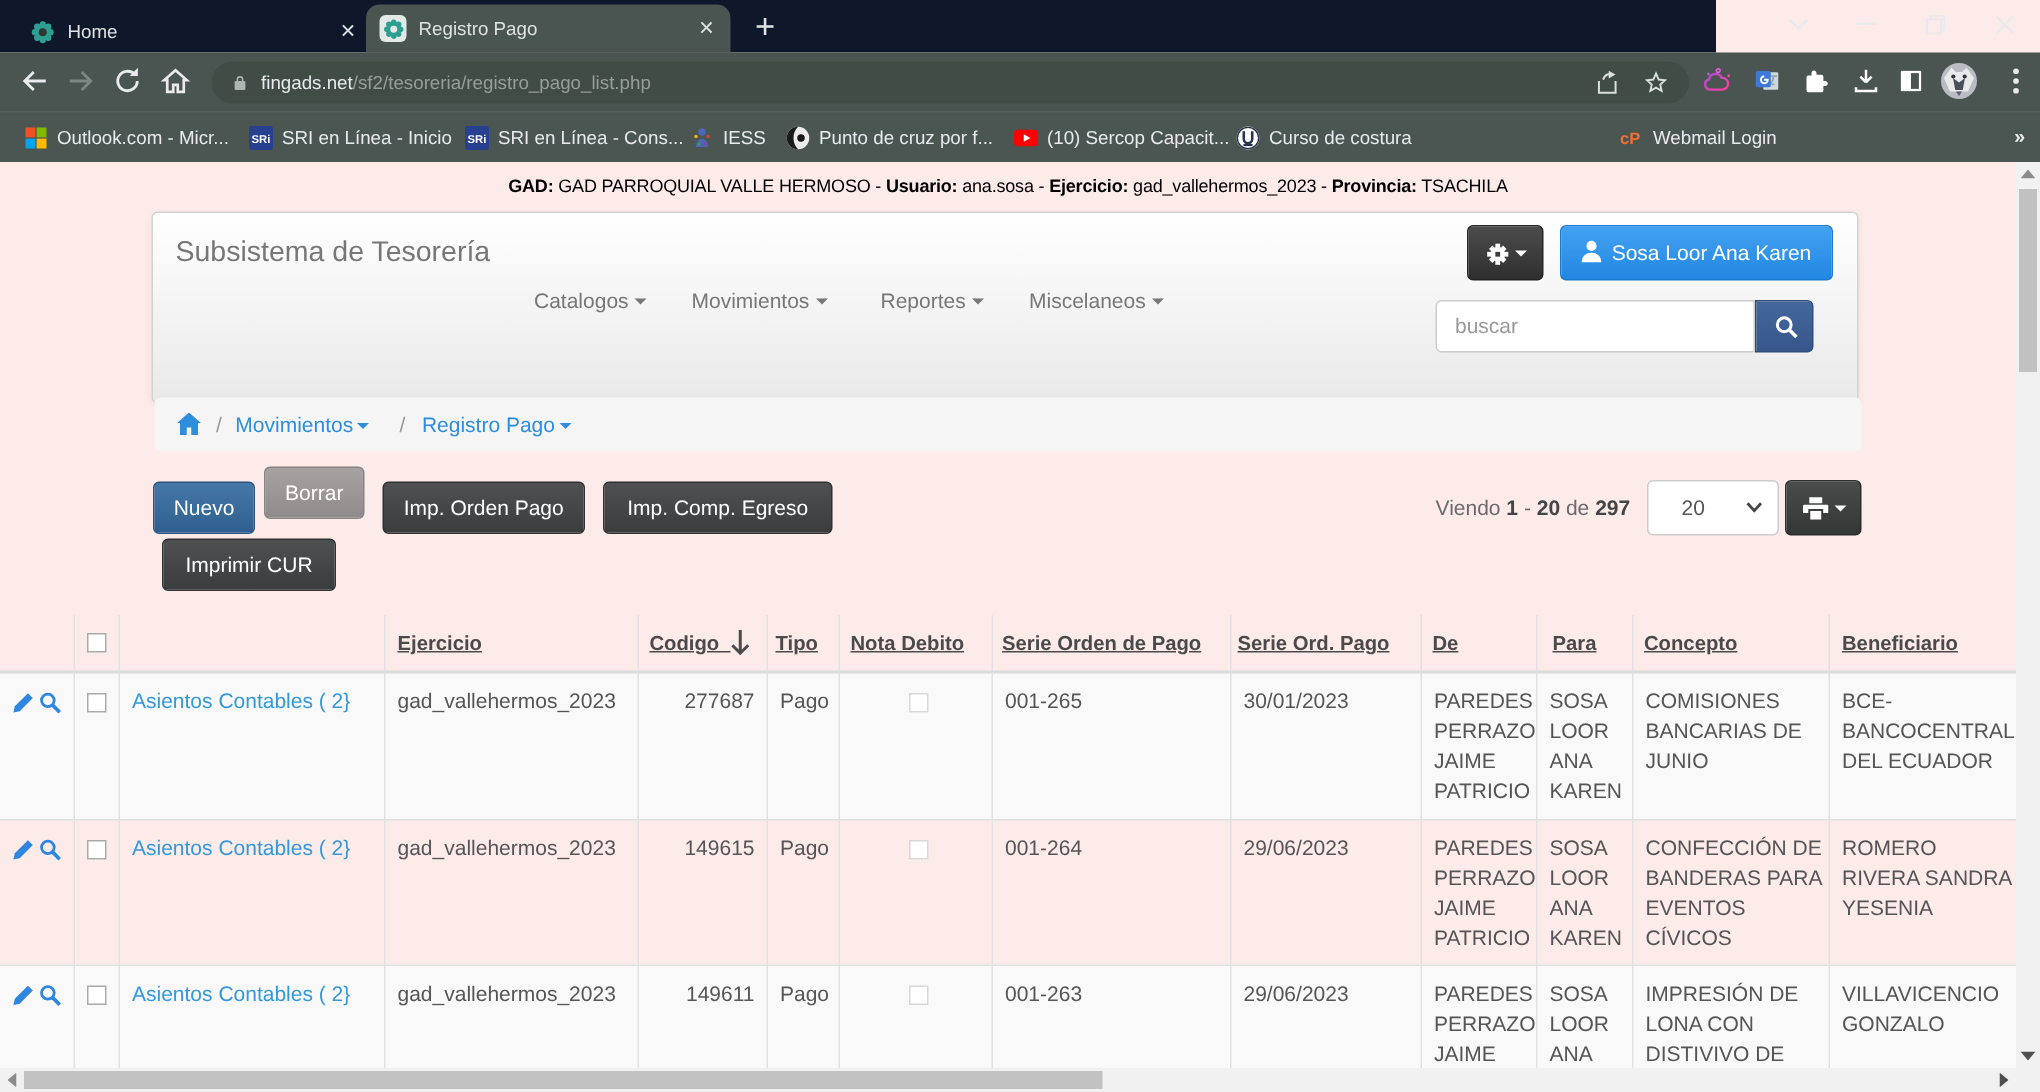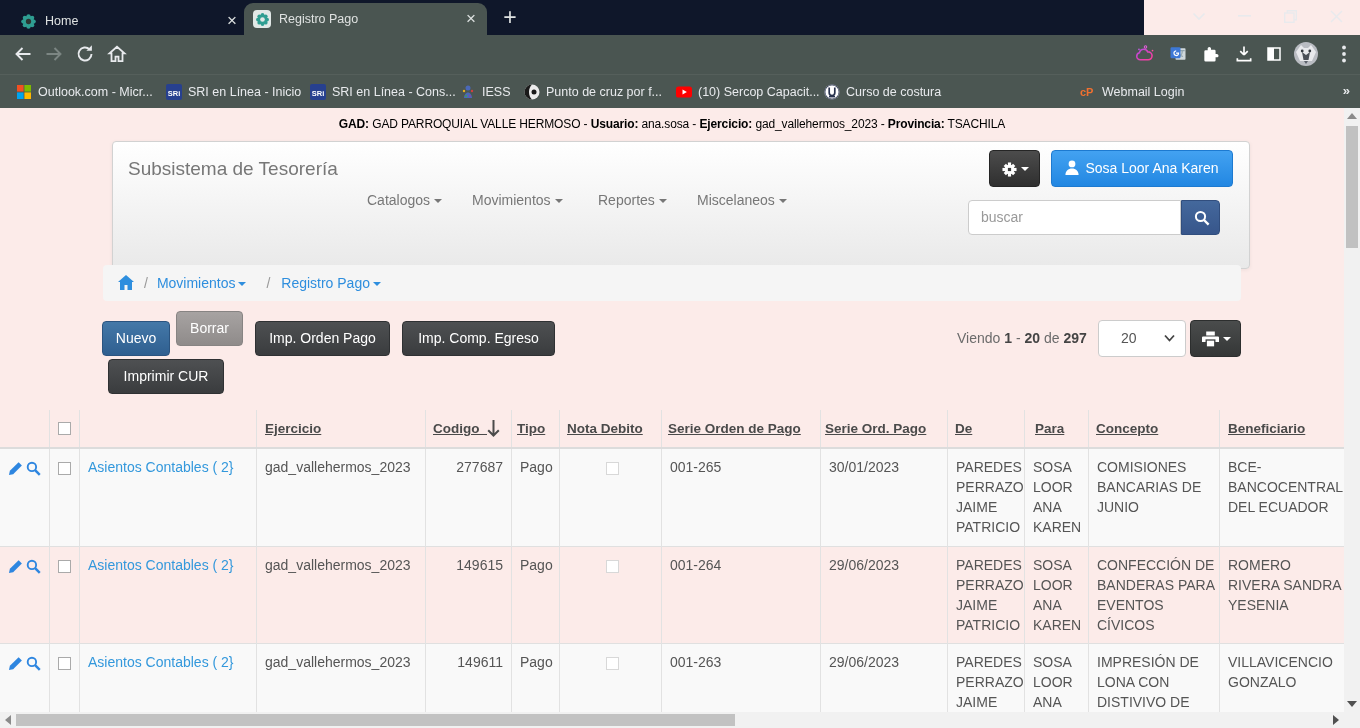--- a/index.html
+++ b/index.html
@@ -20,21 +20,21 @@
 
 #bookbar { position:absolute; left:0; top:74px; width:1360px; height:34px; background:#4b5652; border-top:1px solid #555f5b; }
 .bm { position:absolute; top:7px; height:20px; display:flex; align-items:center; color:#e8eaed; font-size:12.5px; white-space:nowrap; }
 .bm .fav { width:16px; height:16px; margin-right:6px; flex:none; }
 
 
 #page { position:absolute; left:0; top:108px; width:1344px; height:620px; background:#fcebe9; overflow:hidden; }
 #gadline { position:absolute; left:0; top:9px; width:1344px; text-align:center; font-size:12px; color:#000; letter-spacing:-0.13px; }
 #gadline b { font-weight:bold; }
 
-#navbar { position:absolute; left:112px; top:33px; width:1138px; height:128px; border:1px solid #d2d2d2; border-radius:4px; background:linear-gradient(#ffffff, #e9e9e9); box-shadow:0 1px 4px rgba(0,0,0,0.06); }
+#navbar { position:absolute; left:101px; top:33px; width:1138px; height:128px; border:1px solid #d2d2d2; border-radius:4px; background:linear-gradient(#ffffff, #e9e9e9); box-shadow:0 1px 4px rgba(0,0,0,0.06); }
 #brand { position:absolute; left:15px; top:16px; font-size:19px; color:#777; }
 .navitem { position:absolute; top:20px; font-size:14px; color:#777;margin-top:30px; }
 .caret { display:inline-block; width:0; height:0; border-left:4px solid transparent; border-right:4px solid transparent; border-top:4px solid #777; margin-left:4px; vertical-align:middle; }
 
 #gearbtn { position:absolute; left:876px; top:8px; width:51px; height:37px; border-radius:4px; background:linear-gradient(#4c4c4c,#2f2f2f); border:1px solid #252525; }
 #userbtn { position:absolute; left:938px; top:8px; width:182px; height:37px; border-radius:4px; background:linear-gradient(#43a2f1,#2287e2); border:1px solid #1d7ad0; color:#fff; font-size:14px; text-align:center; line-height:35px; }
 #searchwrap { position:absolute; left:855px; top:58px; width:253px; height:35px; }
 #searchin { position:absolute; left:0; top:0; width:213px; height:35px; background:#fff; border:1px solid #ccc; border-radius:4px 0 0 4px; color:#999; font-size:14px; line-height:33px; padding-left:12px; }
 #searchbtn { position:absolute; left:213px; top:0; width:39px; height:35px; background:linear-gradient(#44689c,#37568b); border:1px solid #314e7e; border-radius:0 4px 4px 0; }
 
@@ -132,20 +132,36 @@
     </svg>
 
   <svg class="navic" style="left:75px;" viewBox="0 0 20 20">
       <path d="M16.5 10a6.5 6.5 0 1 1-1.9-4.6" fill="none" stroke="#e8eaed" stroke-width="1.9"></path>
       <path d="M16.9 1.2v5.5h-5.5z" fill="#e8eaed"></path>
     </svg>
 
   <svg class="navic" style="left:107px;" viewBox="0 0 20 20">
       <path d="M10 2.8L2.5 9.4h2v7.8h4v-4.6h3v4.6h4V9.4h2z" fill="none" stroke="#e8eaed" stroke-width="1.8"></path>
     </svg>
+  <div id="urlbar">
+    <svg style="position:absolute;left:13px;top:8px;width:12px;height:13px;" viewBox="0 0 16 16">
+        <path d="M8 1.5a3 3 0 0 0-3 3V6H4.2a1 1 0 0 0-1 1v6a1 1 0 0 0 1 1h7.6a1 1 0 0 0 1-1V7a1 1 0 0 0-1-1H11V4.5a3 3 0 0 0-3-3zm0 1.6c.9 0 1.6.7 1.6 1.4V6H6.4V4.5c0-.7.7-1.4 1.6-1.4z" fill="#aeb4b2"></path>
+      </svg>
+    <div style="position:absolute;left:33px;top:0;height:28px;line-height:28px;font-size:12.5px;color:#e8eaed;">fingads.net<span style="color:#969e9b;">/sf2/tesoreria/registro_pago_list.php</span></div>
+
+    <svg style="position:absolute;left:921px;top:5px;width:19px;height:19px;" viewBox="0 0 24 24">
+        <path d="M5 10v10h14V10" fill="none" stroke="#dadedd" stroke-width="1.7"></path>
+        <path d="M8.5 9C9.5 6 11 4.5 14 4.2" fill="none" stroke="#dadedd" stroke-width="1.7"></path>
+        <path d="M13.2 1.5L19 4.7l-5.8 3.2z" fill="#dadedd"></path>
+      </svg>
+
+    <svg style="position:absolute;left:954px;top:5px;width:18px;height:18px;" viewBox="0 0 24 24">
+        <path d="M12 4l2.4 5.4 5.6.6-4.2 3.9 1.2 5.6L12 16.6l-5 2.9 1.2-5.6L4 10l5.6-.6z" fill="none" stroke="#dadedd" stroke-width="1.7"></path>
+      </svg>
+  </div>
 
   <svg style="position:absolute;left:1135px;top:9px;width:21px;height:21px;" viewBox="0 0 24 24">
       <path d="M6 18c-2.2 0-4-1.8-4-4 0-1.9 1.3-3.4 3-3.9C5.6 7.7 7.6 6 10 6c2 0 3.8 1.2 4.6 3h.4c2.5 0 4.5 2 4.5 4.5S17.5 18 15 18H6z" fill="none" stroke="url(#pg)" stroke-width="1.8"></path>
       <circle cx="12" cy="3.5" r="1.4" fill="none" stroke="#e060d8" stroke-width="1.2"></circle>
       <circle cx="4.5" cy="6" r="1" fill="#c05ae0"></circle>
       <circle cx="20" cy="7.5" r="1" fill="#ff4fa0"></circle>
       <defs>
         <linearGradient id="pg" x1="0" y1="0" x2="1" y2="1">
           <stop offset="0" stop-color="#b44ae0"></stop>
           <stop offset="1" stop-color="#ff3d9a"></stop>

